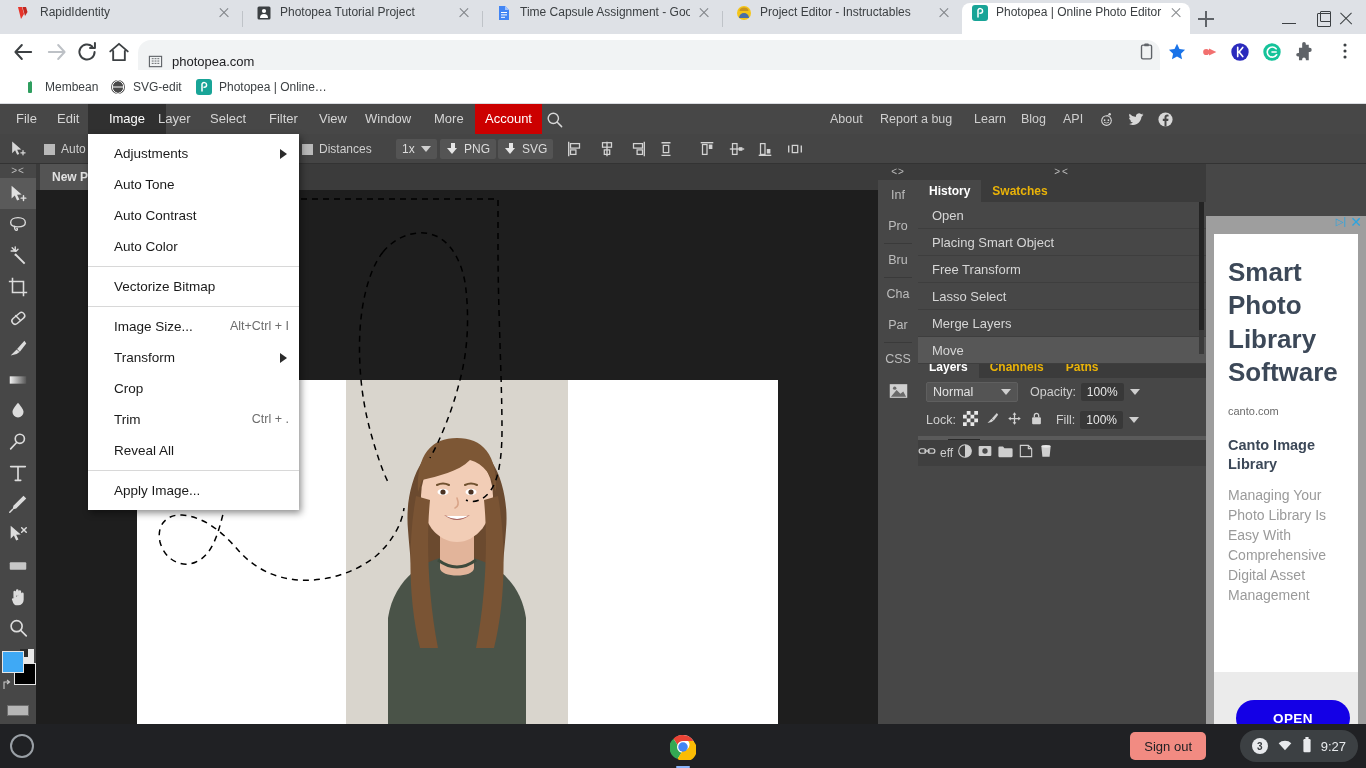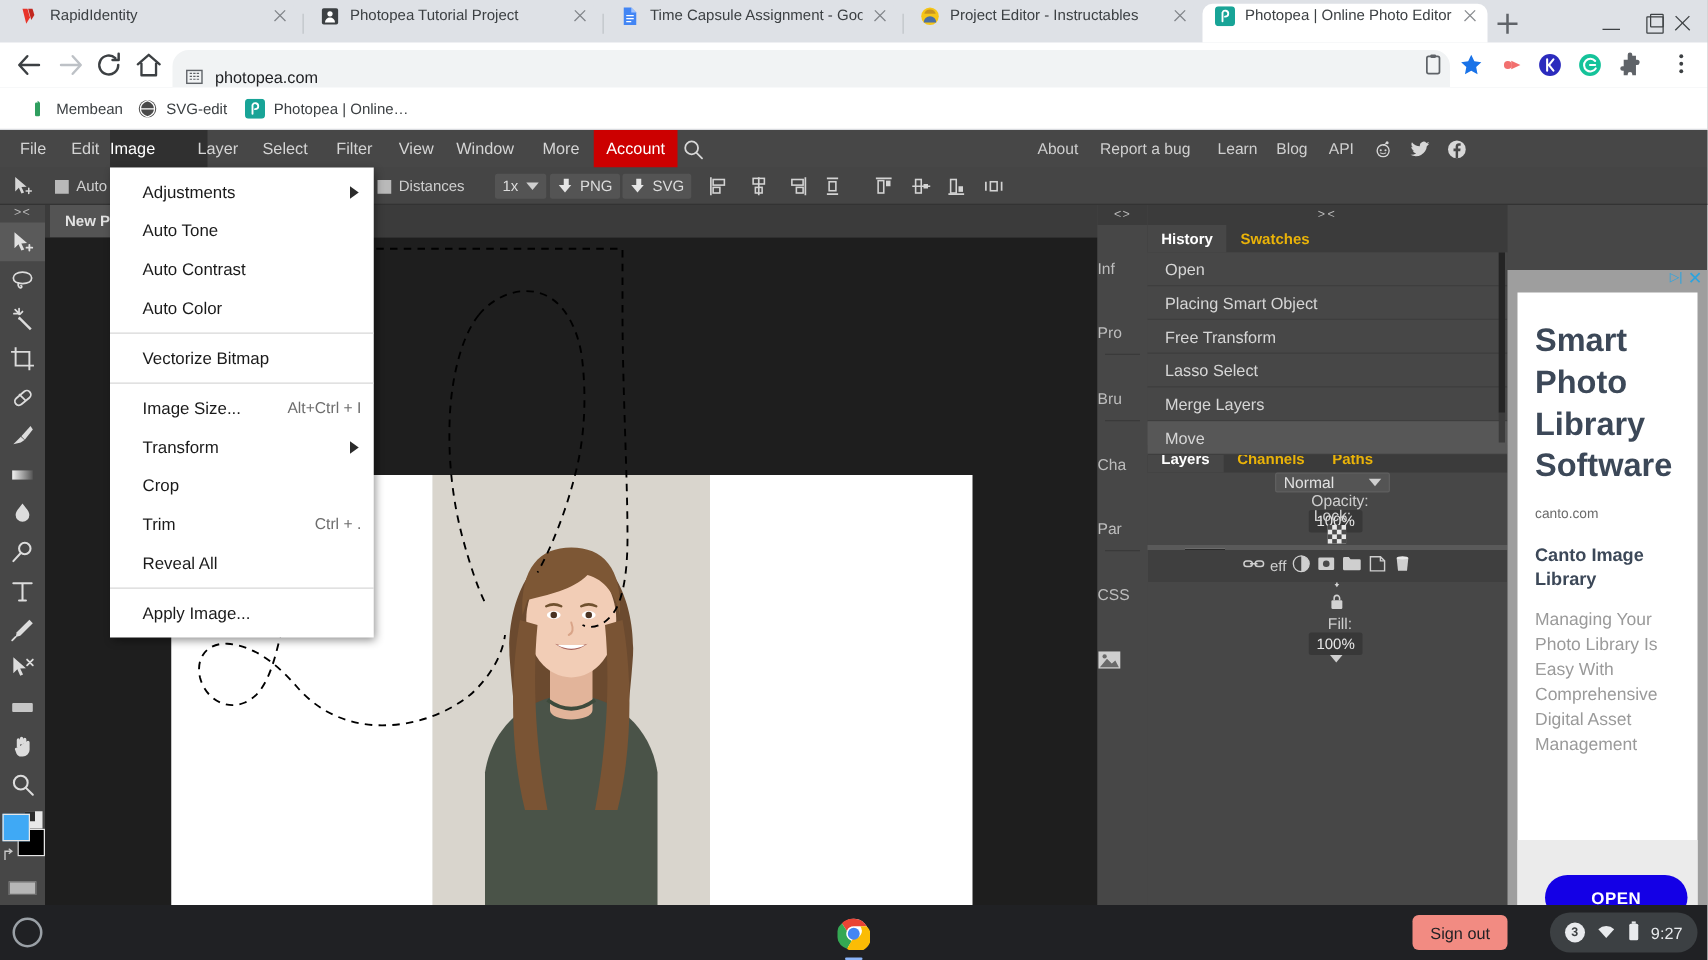--- a/index.html
+++ b/index.html
@@ -127,46 +127,46 @@
 
   
   #canvasarea { position:absolute; left:36px; top:86px; width:842px; height:534px; background:#1e1e1e; overflow:hidden;}
   #artboard { position:absolute; left:101px; top:190px; width:641px; height:363px; background:#ffffff; }
   #photo { position:absolute; left:209px; top:0px; width:222px; height:363px; overflow:hidden; background:#d6d2cb;}
   #selpath { position:absolute; left:0; top:0; width:842px; height:534px; }
 
   
   #rightcol { position:absolute; left:878px; top:60px; width:40px; height:560px; background:#474747; }
   #rightcol .collapse { height:16px; text-align:center; font-size:10px; color:#bcbcbc; line-height:16px; letter-spacing:1px; background:#3b3b3b;}
-  .rtab { height:31px; line-height:31px; font-size:12.5px; color:#bdbdbd;margin-top:20px; }
+  .rtab { height:31px; line-height:31px; text-align:center; font-size:12.5px; color:#bdbdbd; }
   .rsep { height:1px; background:#3a3a3a; margin:1px 6px; }
 
   #panels { position:absolute; left:918px; top:60px; width:288px; height:560px; background:#474747; }
   #panelcollapse { height:16px; background:#3b3b3b; text-align:center; font-size:10px; color:#bcbcbc; line-height:16px; letter-spacing:2px;}
   .ptabs { height:22px; background:#3b3b3b; display:flex; }
   .ptab { padding:0 11px; height:22px; line-height:22px; font-size:12px; color:#eab308; font-weight:bold; }
   .ptab.active { background:#474747; color:#ffffff; }
 
   #historylist { position:relative; height:152px; background:#474747; }
   .hrow { height:27px; line-height:27px; padding-left:14px; font-size:13px; color:#d6d6d6; border-bottom:1px solid #3e3e3e; }
   .hrow.active { background:#575757; }
   #hscroll { position:absolute; right:2px; top:0; width:5px; height:152px; background:#3b3b3b;}
   #hscroll i { position:absolute; left:0; top:0; width:5px; height:128px; background:#242424; display:block;}
 
   #layerspanel { position:relative; }
-  .lrow { height:28px; display:flex; align-items:center; font-size:12.5px; color:#cfcfcf; padding-left:8px;flex-direction:column;}
+  .lrow { height:28px; display:flex; align-items:center; font-size:12.5px; color:#cfcfcf; padding-left:8px;}
   .field { background:#383838; border-radius:2px; padding:2px 6px; color:#e8e8e8; font-size:12px; }
   .caret-dn { width:0;height:0;border-left:5px solid transparent;border-right:5px solid transparent;border-top:6px solid #cfcfcf; margin-left:6px;}
   #blendsel {
     background:#545454; border:1px solid #5f5f5f; border-radius:2px; width:92px; height:20px;
     display:flex; align-items:center; padding:0 6px; justify-content:space-between; font-size:12.5px; color:#e2e2e2;
   }
   .layer-item { height:30px; display:flex; align-items:center; background:#5a5a5a; margin-top:2px; padding-left:8px;}
   .layer-thumb { width:32px; height:24px; margin:0 10px 0 6px; background:#fff; border:1px solid #2a2a2a; position:relative; overflow:hidden;}
-  #layerbottom { position:absolute; left:0; bottom:0; width:288px; height:26px; background:#3f3f3f; display:flex; align-items:center; justify-content:center; gap:4px;}
+  #layerbottom { position:absolute; left:0; bottom:0; width:288px; height:26px; background:#3f3f3f; display:flex; align-items:center; gap:4px;}
 
   
   #ad { position:absolute; left:1206px; top:112px; width:160px; height:600px; background:#9e9e9e; }
   #adbar { height:12px; position:relative; }
   #adcard { position:absolute; left:8px; top:18px; width:144px; height:570px; background:#ffffff; }
   #adtext { padding:22px 14px 0 14px; }
   #adtitle { font-family:"Liberation Sans",sans-serif; font-weight:bold; font-size:26px; line-height:1.28; color:#3c4858; }
   #addomain { font-size:11px; color:#6b6b6b; margin-top:16px;}
   #adheadline { font-size:14.5px; font-weight:bold; color:#3c4858; margin-top:19px; line-height:1.33;}
   #adbody { font-size:14px; color:#9a9a9a; margin-top:10px; line-height:1.44;}
@@ -347,21 +347,21 @@
       <span class="bm-label">Photopea | Online…</span>
     </div>
   </div>
 </div>
 
 <div id="app">
 
   <div id="menubar">
     <div class="menu-item" style="left:6px;">File</div>
     <div class="menu-item" style="left:47px;">Edit</div>
-    <div class="menu-item open" style="left:88px; width:78px; text-align:left; padding:0;">Image</div>
+    <div class="menu-item open" style="left:88px; width:78px; text-align:center; padding:0;">Image</div>
     <div class="menu-item" style="left:148px;">Layer</div>
     <div class="menu-item" style="left:200px;">Select</div>
     <div class="menu-item" style="left:259px;">Filter</div>
     <div class="menu-item" style="left:309px;">View</div>
     <div class="menu-item" style="left:355px;">Window</div>
     <div class="menu-item" style="left:424px;">More</div>
     <div class="menu-item account" style="left:475px;">Account</div>
     <div style="position:absolute; left:545px; top:6px;">
       <svg width="19" height="19" viewBox="0 0 24 24">
           <circle cx="10.5" cy="10.5" r="6.5" stroke="#d8d8d8" stroke-width="1.8" fill="none"></circle>

